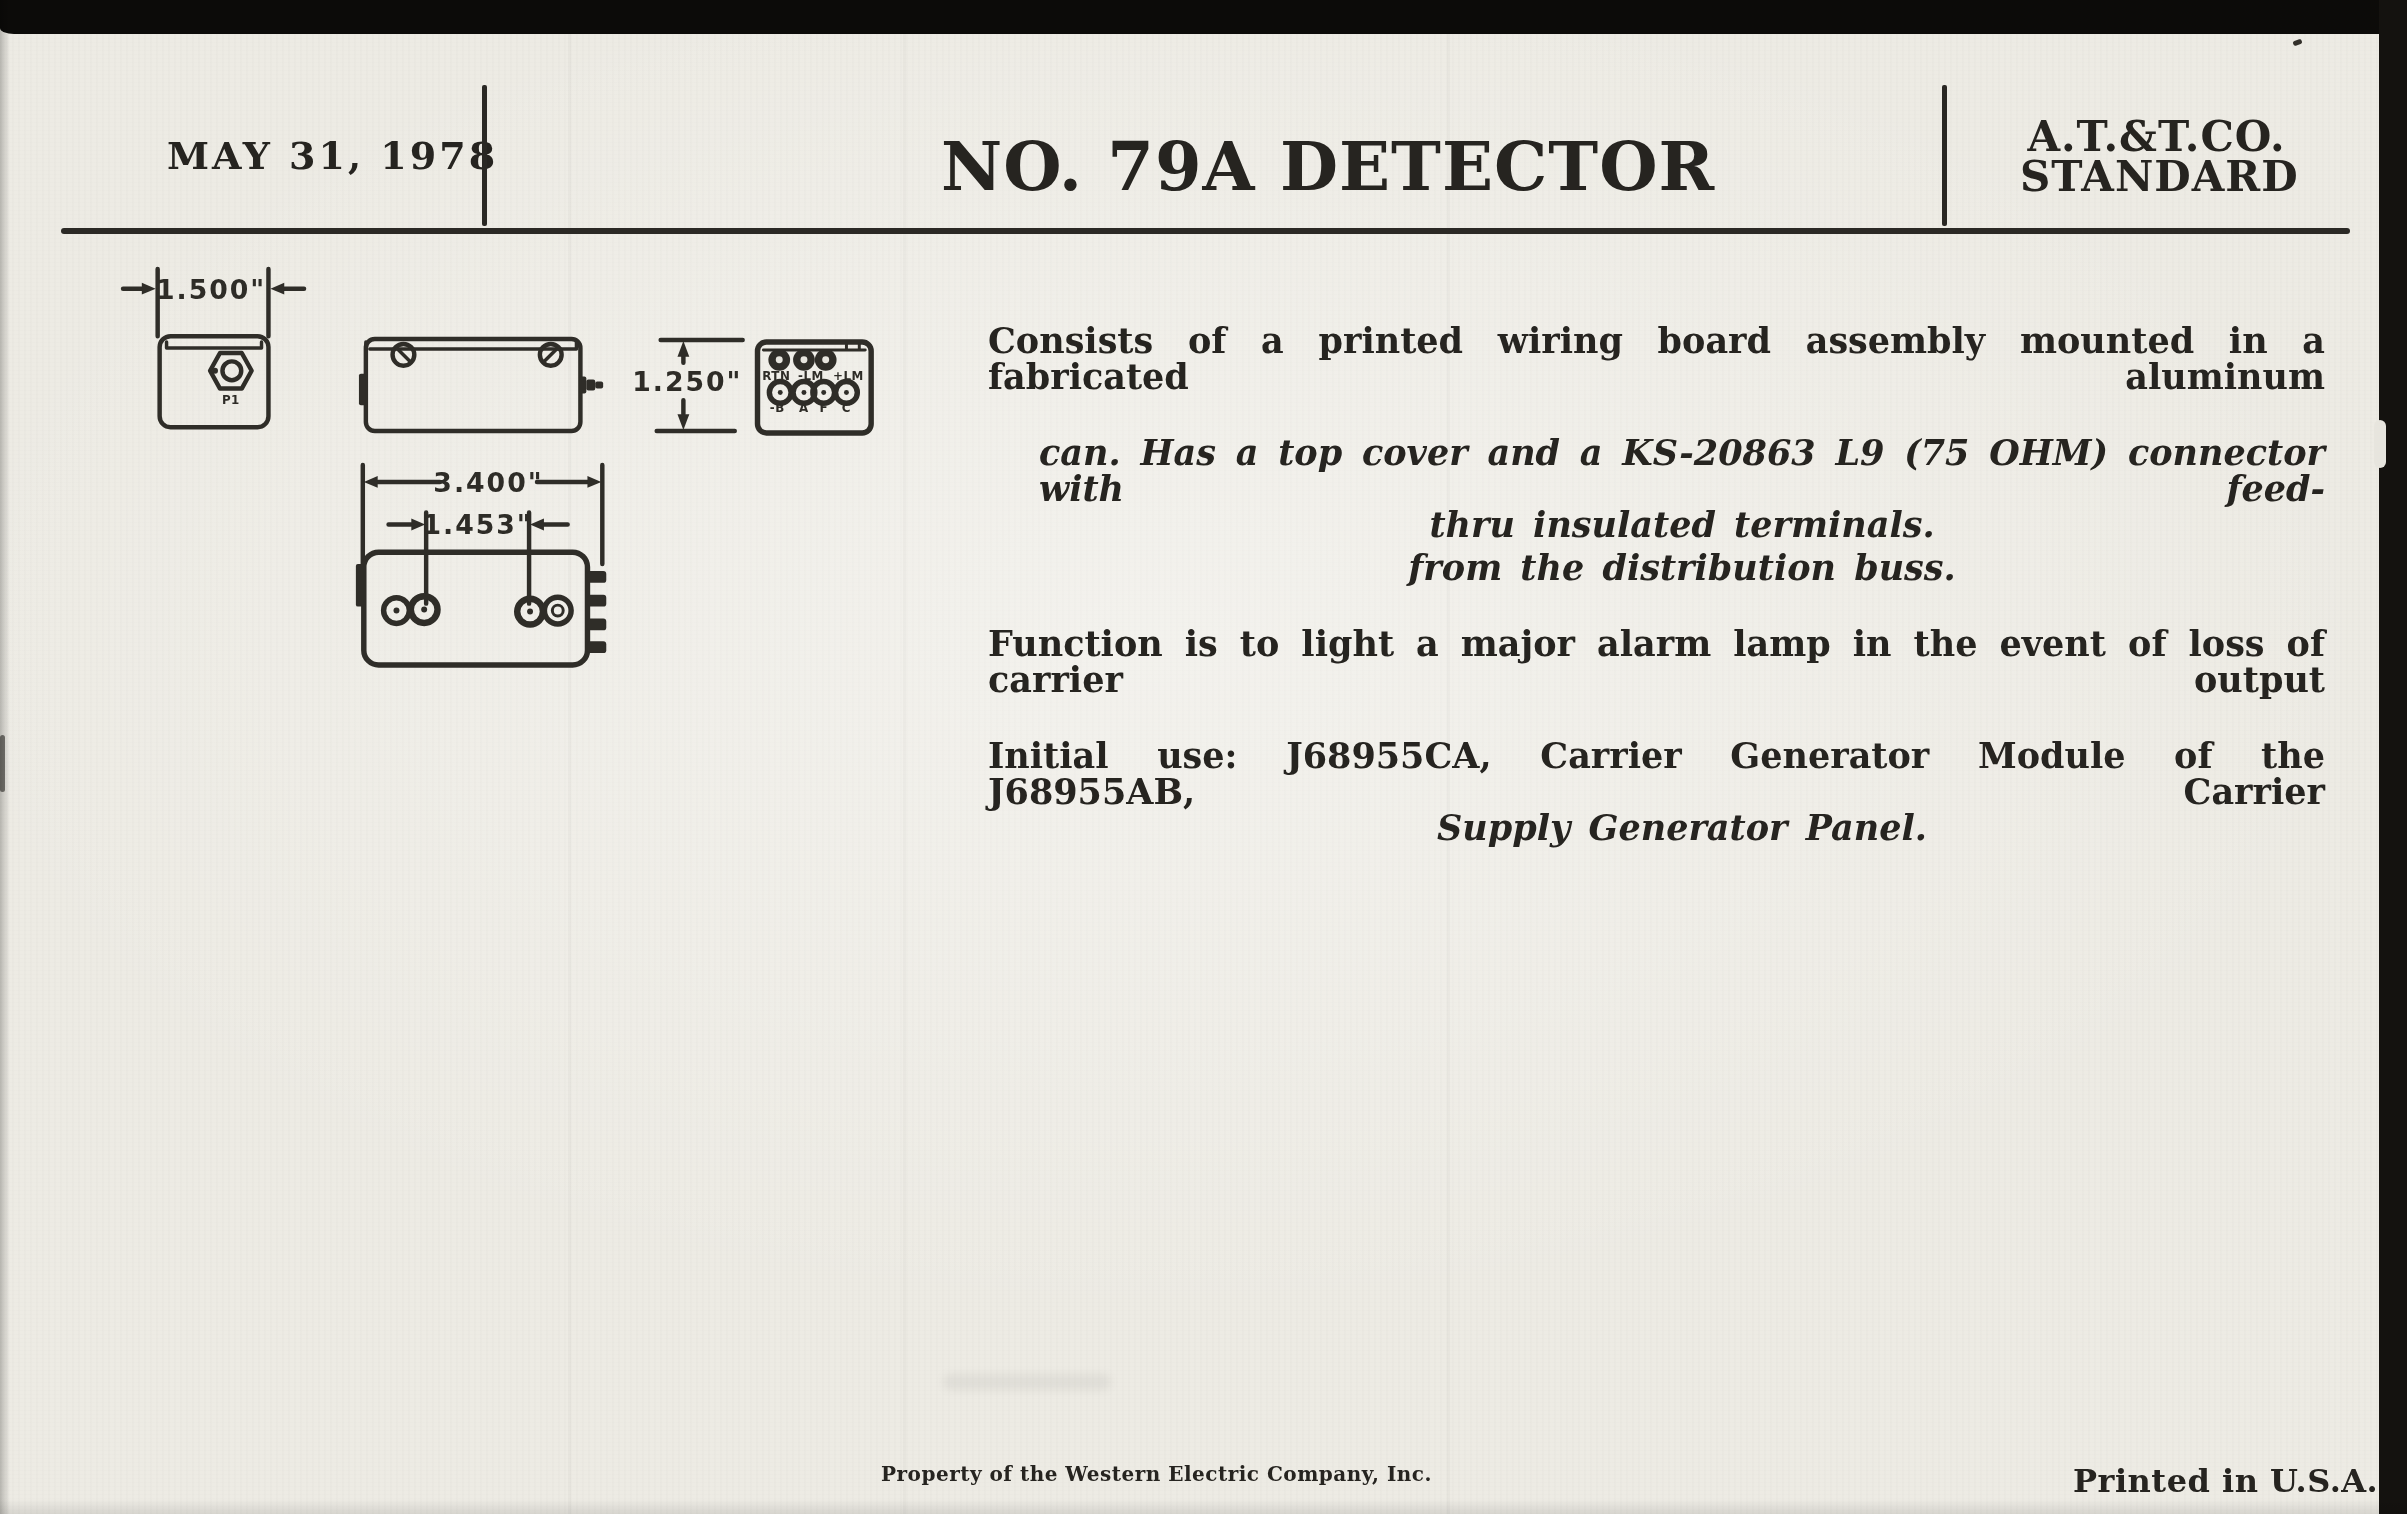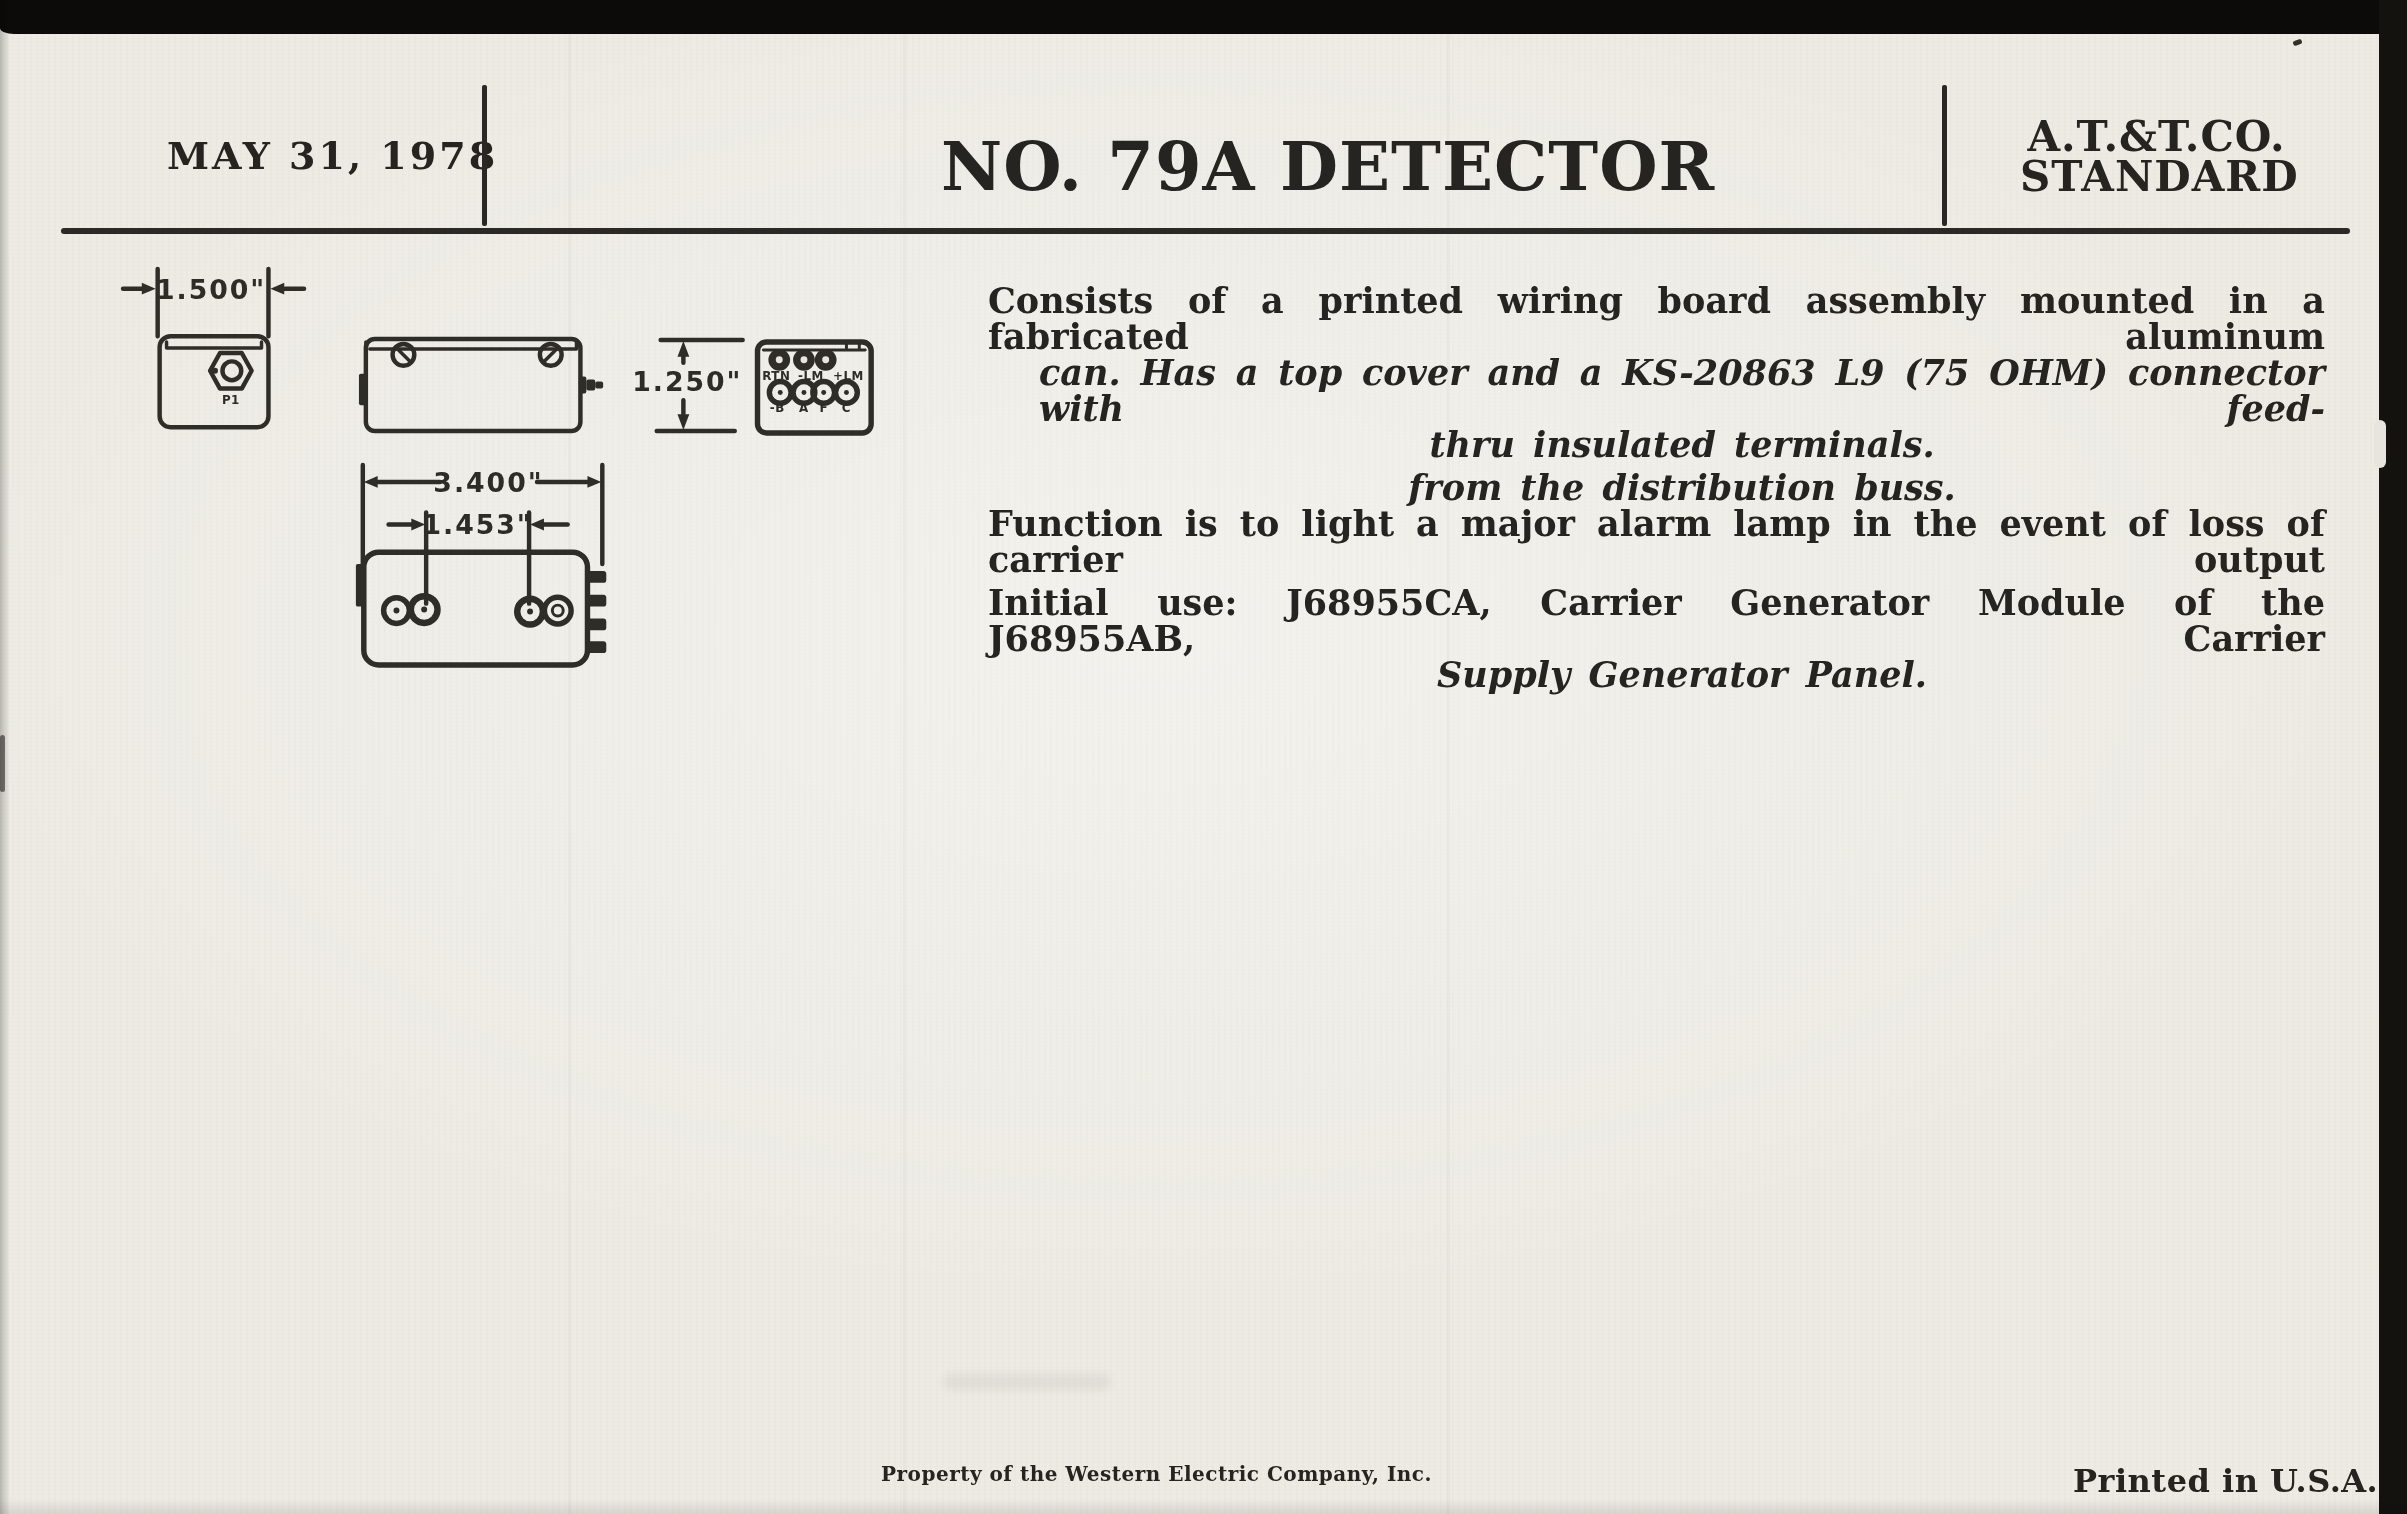--- a/index.html
+++ b/index.html
@@ -28,21 +28,21 @@
   .hdr-std{position:absolute;left:2020px;top:117px;width:273px;text-align:center;font-size:42px;font-weight:bold;line-height:40px;letter-spacing:1px;}
   .vbar{position:absolute;top:85px;width:5px;height:141px;background:#2a2824;border-radius:2px;}
   .vbar1{left:482px;}
   .vbar2{left:1942px;}
   .hrule{position:absolute;left:61px;top:228px;width:2289px;height:6px;background:#2b2925;border-radius:3px;}
 
   .bodytext{position:absolute;left:988px;top:283px;width:1337px;font-size:35px;font-weight:bold;line-height:36px;word-spacing:6px;}
   .bodytext .para{margin:0;}
   .bodytext .para + .para{margin-top:7px;}
   .line{text-align:center;}
-  .line.fill{text-align:justify;text-align-last:justify;}
+  .line.fill{text-align:justify;text-align-last:justify;margin-top:40px;}
   .line.cont{padding-left:51px;font-style:italic;}
 
   .footer-left{position:absolute;left:881px;top:1462px;font-size:20px;font-weight:bold;letter-spacing:0.5px;white-space:nowrap;}
   .footer-right{position:absolute;left:2073px;top:1462px;font-size:32px;font-weight:bold;letter-spacing:0.5px;white-space:nowrap;}
 
   svg{position:absolute;overflow:visible;}
   svg .ln{stroke:#2f2d28;stroke-width:4.5;fill:none;stroke-linecap:round;stroke-linejoin:round;}
   svg .thick{stroke-width:5.5;}
   svg .fillink{fill:#2f2d28;stroke:none;}
   svg .dimtxt{font-family:"DejaVu Sans","Liberation Sans",sans-serif;font-size:27px;font-weight:bold;fill:#2e2c27;letter-spacing:2px;}

